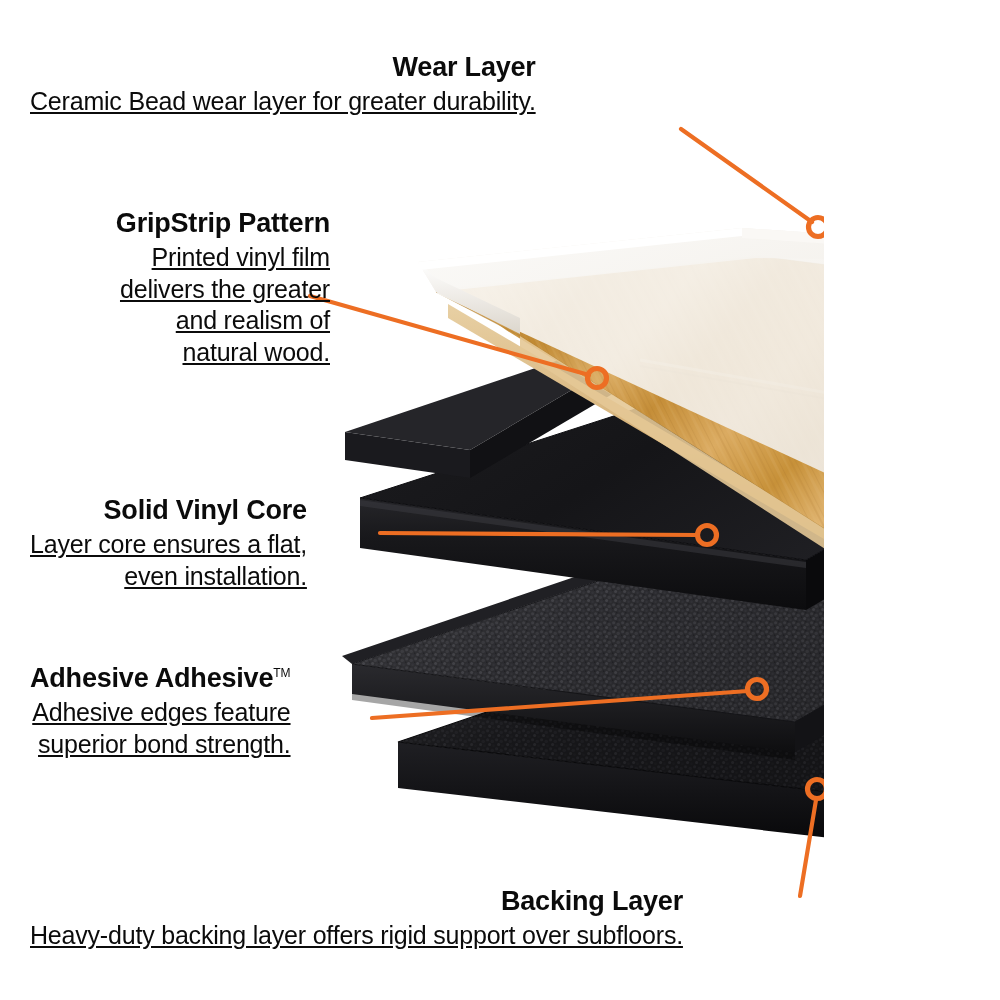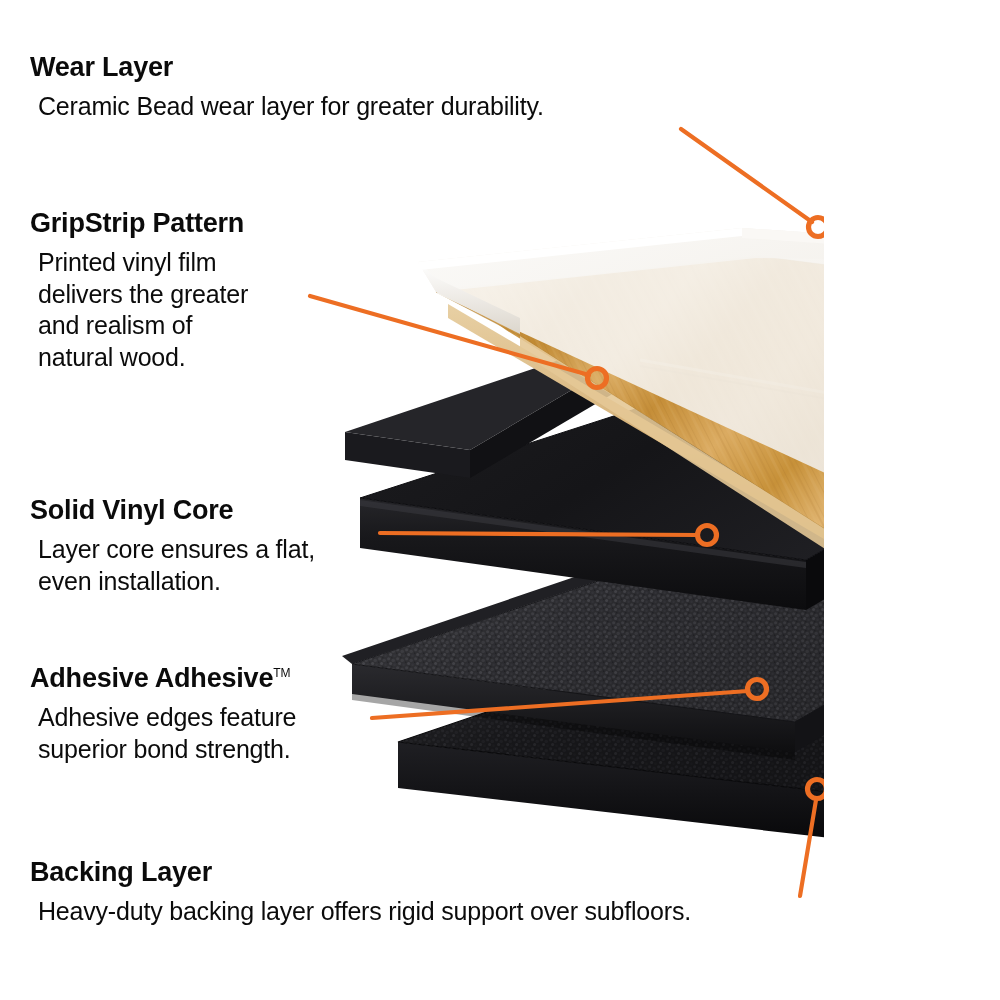--- a/index.html
+++ b/index.html
@@ -10,20 +10,21 @@
   body {
     font-family: "Liberation Sans", sans-serif;
     -webkit-font-smoothing: antialiased;
   }
   #stage {
     position: relative;
     width: 824px;
     height: 1000px;
     background: #ffffff;
     overflow: hidden;
+    text-align: right;
   }
 
   
   .callout {
     position: absolute;
     color: #0b0b0b;
   }
   .callout .title {
     font-weight: bold;
     font-size: 27px;
@@ -35,29 +36,30 @@
   .callout .title .tm {
     font-weight: normal;
     font-size: 12px;
     vertical-align: super;
     letter-spacing: 0;
   }
   .callout .body {
     font-size: 25px;
     line-height: 1.26;
     letter-spacing: -0.2px;
-    margin: 8px;
+    margin: 0;
     white-space: pre-line;
+    text-decoration: underline;
   }
 
   #c-wear      { left: 30px; top: 52px;  }
   #c-decor     { left: 30px; top: 208px; width: 300px; }
   #c-core      { left: 30px; top: 495px; }
   #c-grip      { left: 30px; top: 663px; }
-  #c-backing   { left: 30px; top: 857px; }
+  #c-backing   { left: 30px; top: 886px; }
 
   
   #art {
     position: absolute;
     left: 0; top: 0;
     width: 1000px;
     height: 1000px;
   }
   #art svg { display: block; }
 </style>

